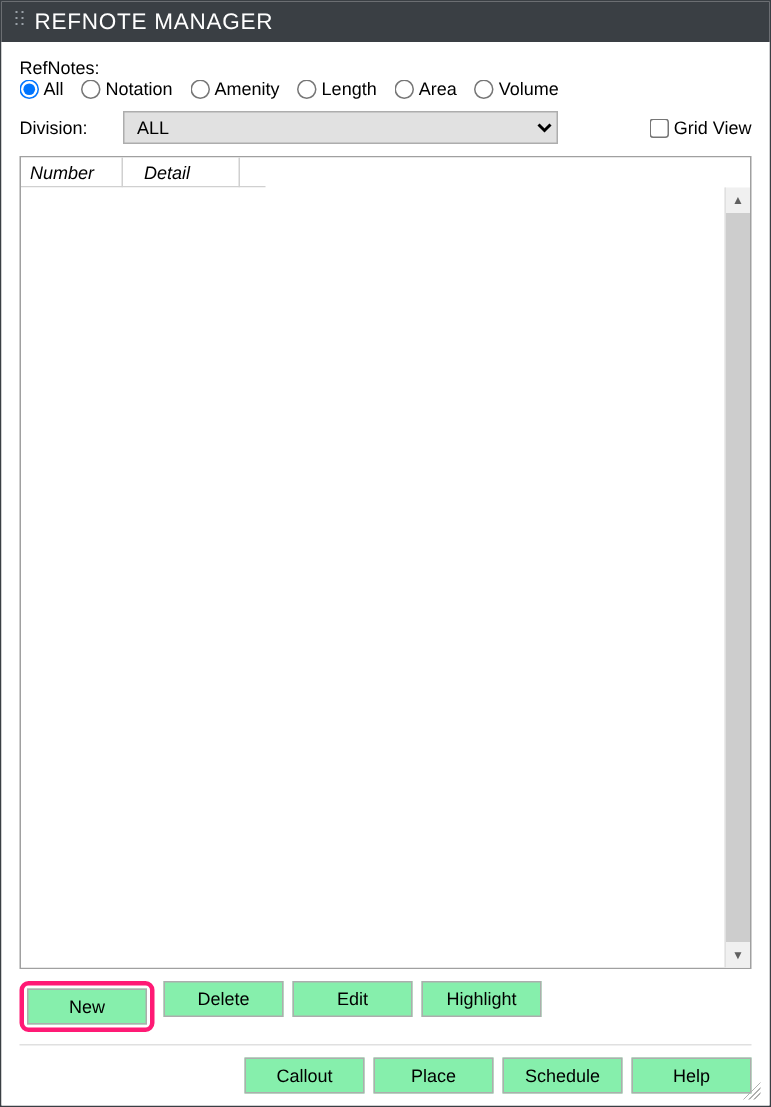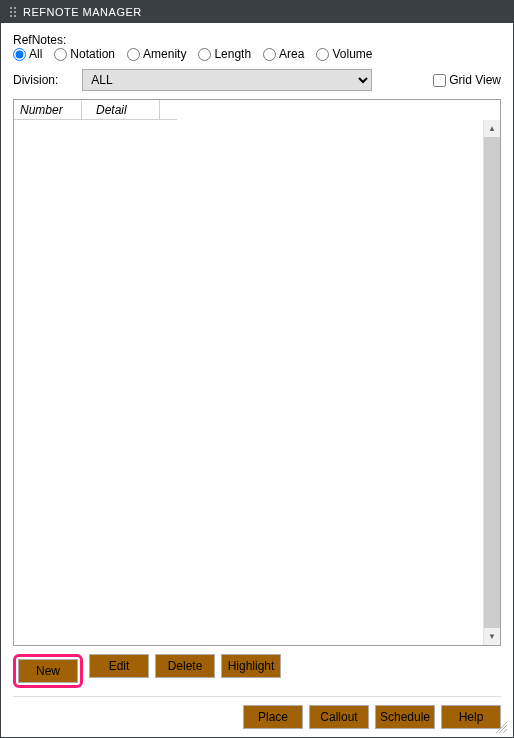--- a/index.html
+++ b/index.html
@@ -16,21 +16,21 @@
   .window {
     width: 514px;
     height: 738px;
     display: flex;
     flex-direction: column;
     border: 1px solid #3a3f44;
   }
   .titlebar {
     background: #3a3f44;
     color: #ffffff;
-    font-size: 11px;
+    font-size: 15px;
     padding: 5px 8px;
     display: flex;
     align-items: flex-start;
     letter-spacing: 0.5px;
   }
   .grip {
     display: inline-block;
     width: 8px;
     height: 12px;
     margin-right: 6px;
@@ -150,22 +150,22 @@
     background: #cdcdcd;
     height: 100%;
   }
   .button-row {
     display: flex;
     gap: 6px;
     margin-bottom: 8px;
   }
   .button-row button, .bottom-row button {
     height: 24px;
-    width: 60px;
-    background: #a16207;
+    width: 80px;
+    background: #86efac;
     border: 1px solid #adadad;
     font-family: inherit;
     font-size: 12px;
     cursor: default;
     padding: 0;
   }
   .highlight-box {
     border: 3px solid #ff1a75;
     border-radius: 6px;
     padding: 2px;
@@ -252,25 +252,25 @@
           <div class="scroll-thumb"></div>
         </div>
         <div class="scroll-arrow">▼</div>
       </div>
     </div>
 
     <div class="button-row">
       <span class="highlight-box">
         <button>New</button>
       </span>
+      <button>Delete</button>
       <button>Edit</button>
-      <button>Delete</button>
       <button>Highlight</button>
     </div>
 
     <div class="bottom-row">
+      <button>Callout</button>
       <button>Place</button>
-      <button>Callout</button>
       <button>Schedule</button>
       <button>Help</button>
     </div>
   </div>
 </div>
 
 </body></html>

